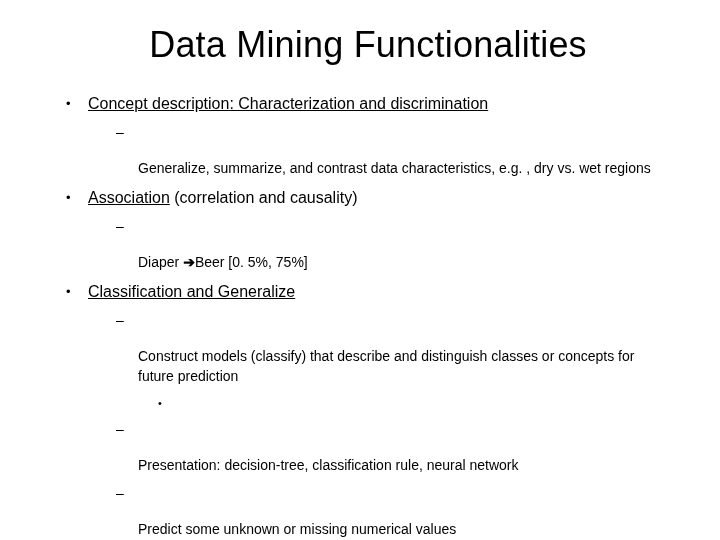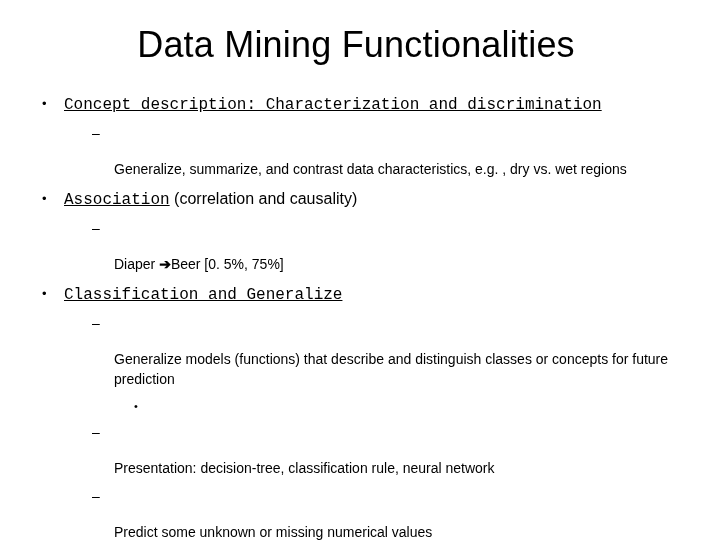--- a/index.html
+++ b/index.html
@@ -7,21 +7,21 @@
     width: 720px;
     height: 540px;
     background: #fff;
     font-family: Arial, Helvetica, sans-serif;
     color: #000;
     overflow: hidden;
   }
   .slide {
     width: 100%;
     height: 100%;
-    padding: 24px 48px 24px 40px;
+    padding: 24px 48px 24px 64px;
   }
   .title {
     font-size: 36px;
     font-weight: 400;
     text-align: center;
     margin-bottom: 28px;
     letter-spacing: 0.2px;
   }
   .bullet-l1 {
     display: flex;
@@ -33,21 +33,21 @@
     font-size: 13px;
     width: 24px;
     flex-shrink: 0;
     line-height: 20px;
     padding-left: 2px;
   }
   .bullet-l1 .text {
     font-size: 16px;
     line-height: 20px;
   }
-  .underline { text-decoration: underline; font-family: Liberation Mono, monospace; }
+  .underline { text-decoration: underline; }
   .bullet-l2 {
     display: flex;
     align-items: flex-start;
     margin-top: 8px;
     padding-left: 52px;
   }
   .bullet-l2 .mark {
     font-size: 14px;
     width: 22px;
     flex-shrink: 0;
@@ -108,21 +108,21 @@
   </div>
 
   <div class="bullet-l1">
     <div class="mark">•</div>
     <div class="text">
       <span class="underline">Classification and Generalize</span><span></span>
     </div>
   </div>
   <div class="bullet-l2">
     <div class="mark">–</div>
-    <div class="text">Generalize models (functions) that describe and distinguish classes or concepts for future prediction</div>
+    <div class="text">Construct models (classify) that describe and distinguish classes or concepts for future prediction</div>
   </div>
   <div class="bullet-l3">
     <div class="mark">•</div>
   </div>
   <div class="bullet-l2">
     <div class="mark">–</div>
     <div class="text">Presentation: decision-tree, classification rule, neural network</div>
   </div>
   <div class="bullet-l2">
     <div class="mark">–</div>

